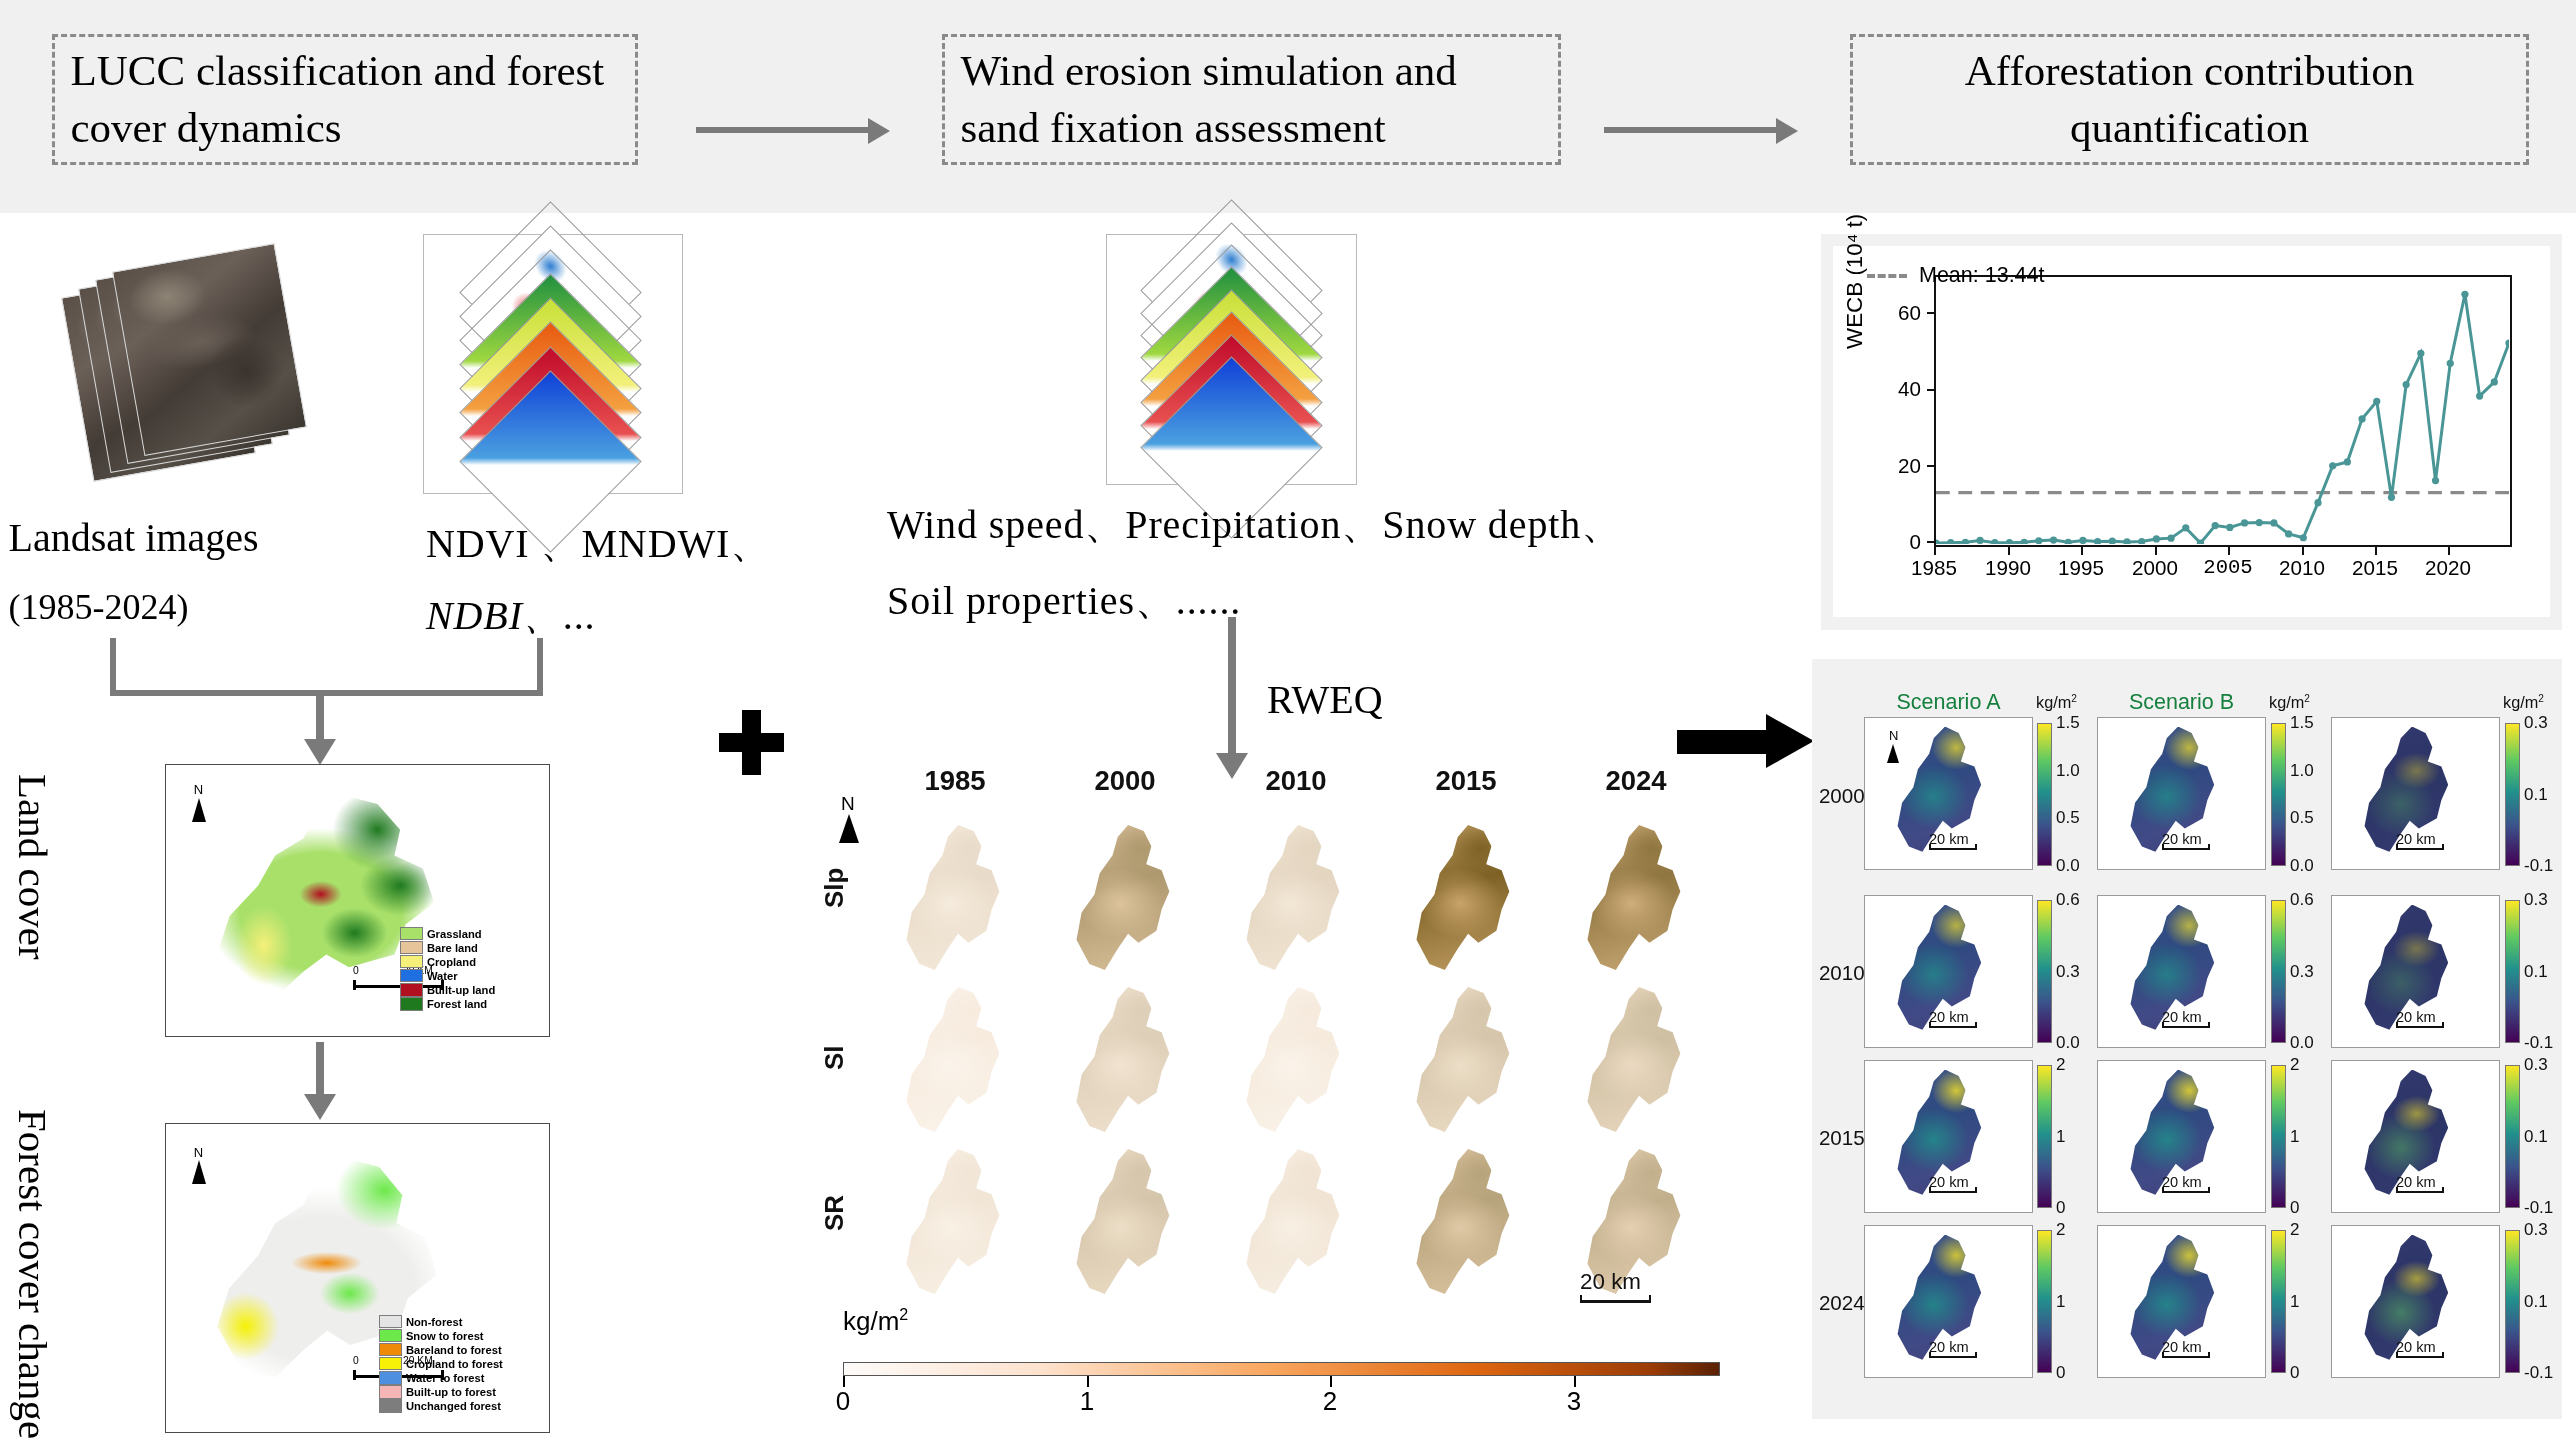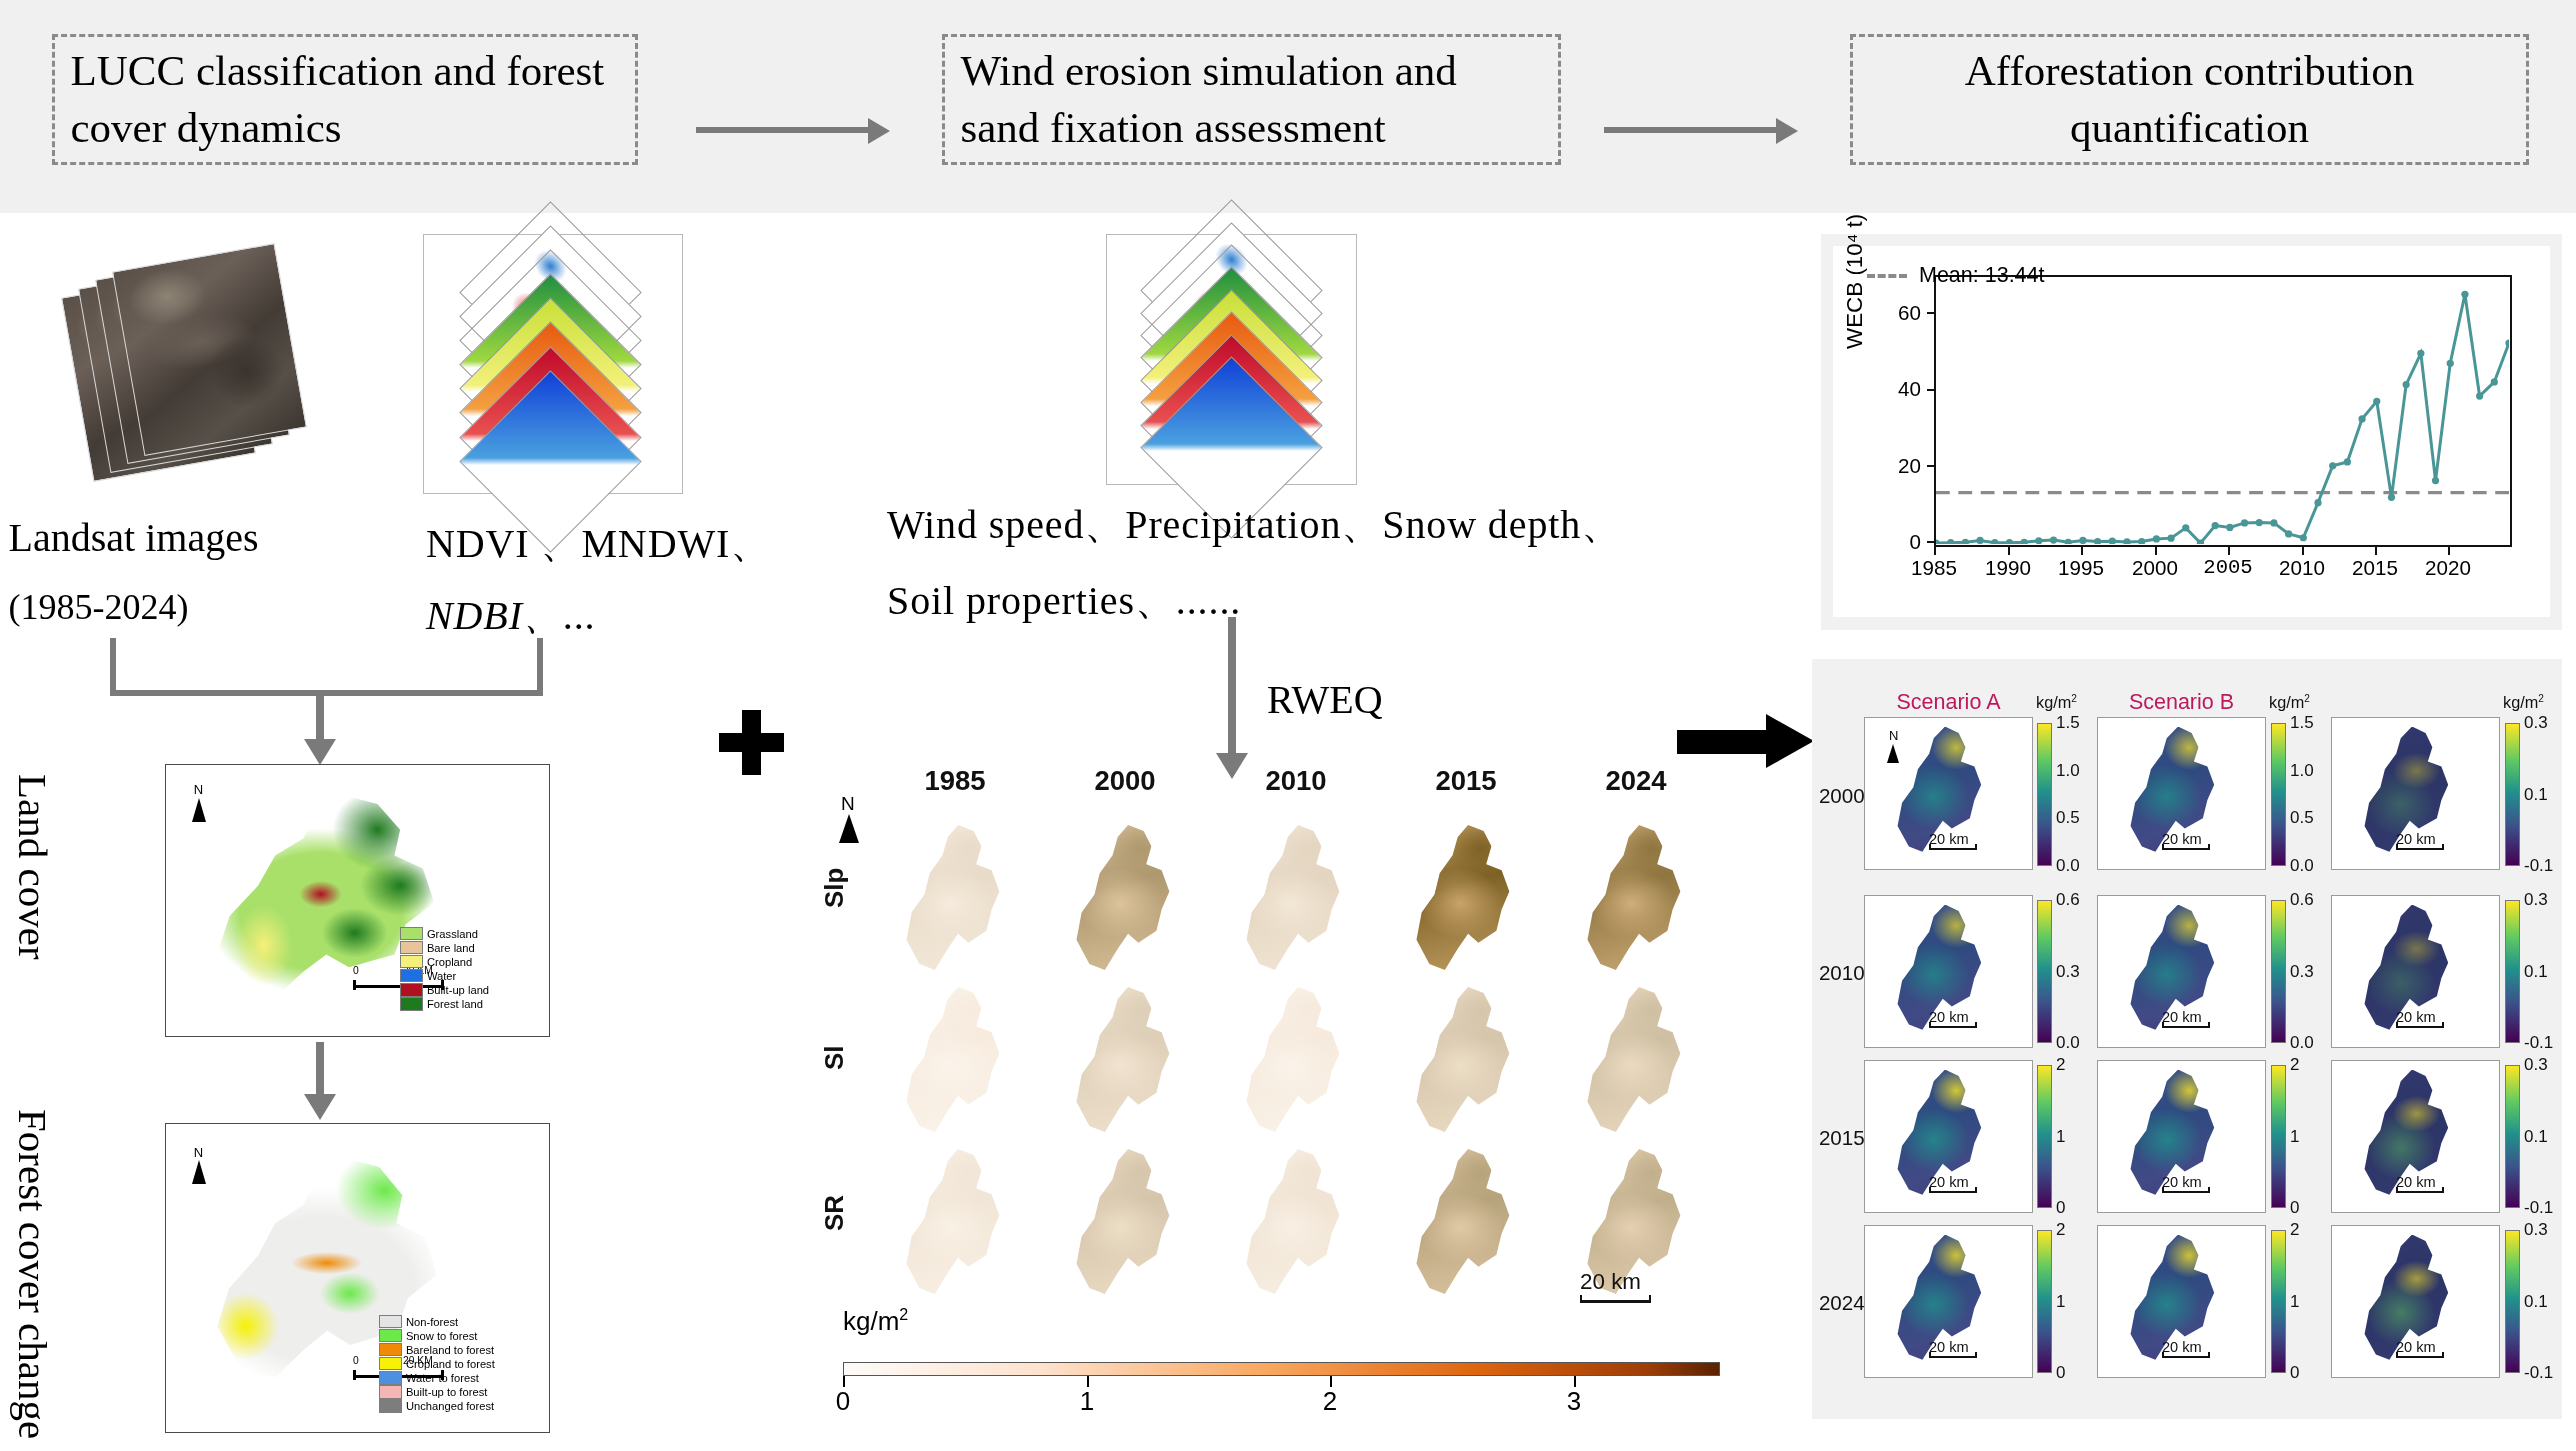--- a/index.html
+++ b/index.html
@@ -79,21 +79,21 @@
         font-family:"Liberation Sans",sans-serif;}
   .northarrow .ntri{position:absolute;left:0px;top:13.8px;width:0;height:0;
         border-left:7.7px solid transparent;border-right:7.7px solid transparent;
         border-bottom:24px solid #000;}
 
   .scalebar{position:absolute;font-family:"Liberation Sans",sans-serif;}
   .scalebar .sline{position:absolute;left:0;top:13.8px;height:2.6px;background:#000;}
   .scalebar .tickl{position:absolute;left:0;top:6.9px;width:2.6px;height:9.5px;background:#000;}
   .scalebar .tickr{position:absolute;top:6.9px;width:2.6px;height:9.5px;background:#000;}
 
-  .legendbox{position:absolute;font-family:"Liberation Sans",sans-serif;}
+  .legendbox{position:absolute;font-family:"Liberation Sans",sans-serif;font-weight:bold;}
   .legrow{display:flex;align-items:center;margin-bottom:0.9px;}
   .legsw{width:20.6px;height:11.2px;border:0.9px solid #7d7d7d;margin-right:4.3px;flex:none;}
   .legtx{font-size:11.2px;color:#000;white-space:nowrap;}
 
   
   #plus{left:719px;top:710px;width:65px;height:65px;}
   #plus .h{position:absolute;left:0;top:23px;width:65px;height:19px;background:#000;}
   #plus .v{position:absolute;left:23px;top:0;width:19px;height:65px;background:#000;}
 
   
@@ -143,21 +143,21 @@
   .xtick{position:absolute;font-size:20.6px;font-family:"Liberation Sans",sans-serif;
          transform:translateX(-50%);}
   .xtickmark{position:absolute;width:1.7px;height:7.7px;background:#111;}
   #legend-dash{position:absolute;left:34px;top:17px;display:flex;align-items:center;}
   #legend-dash .ld{width:40px;height:0;border-top:4.3px dashed #8a8a8a;margin-right:12px;}
   #legend-dash .lt{font-size:21.5px;font-family:"Liberation Sans",sans-serif;}
 
   
   .gridlabel{position:absolute;font-family:"Liberation Sans",sans-serif;font-size:20.6px;color:#111;}
   .gcolhdr{position:absolute;font-family:"Liberation Sans",sans-serif;font-size:21.5px;
-           color:#be185d;text-align:center;}
+           color:#15803d;text-align:center;}
   .gcell{position:absolute;border:1.7px solid #9a9a9a;background:#fff;box-sizing:border-box;}
   .cbv{position:absolute;width:14.6px;border:0.9px solid #777;box-sizing:border-box;
        background:linear-gradient(to top,#440154 0%,#3b528b 28%,#21918c 52%,#5ec962 74%,#fde725 100%);}
   .cbvlab{position:absolute;font-family:"Liberation Sans",sans-serif;font-size:17px;color:#111;}
   .cbunit2{position:absolute;font-family:"Liberation Sans",sans-serif;font-size:16.3px;color:#111;}
   .miniscale{position:absolute;font-family:"Liberation Sans",sans-serif;font-size:14.6px;color:#111;}
   .miniscale .ml{position:absolute;left:0;top:17px;width:48px;height:1.7px;background:#111;}
   .miniscale .mt1{position:absolute;left:0;top:13px;width:1.7px;height:6px;background:#111;}
   .miniscale .mt2{position:absolute;left:46px;top:13px;width:1.7px;height:6px;background:#111;}
   sup{font-size:0.62em;vertical-align:super;}

